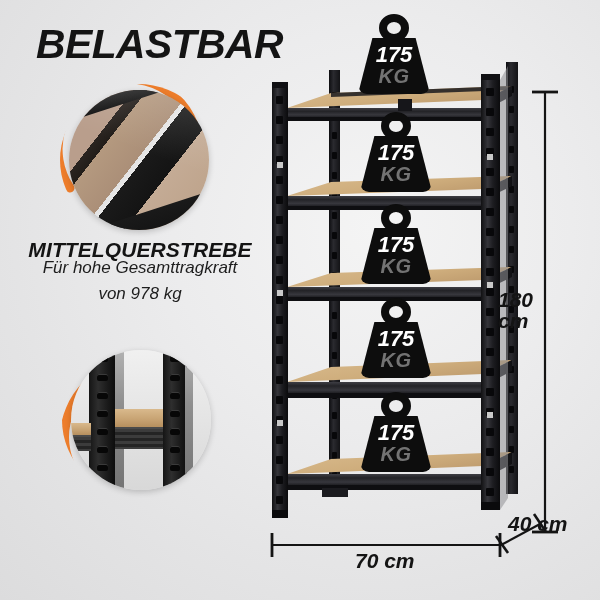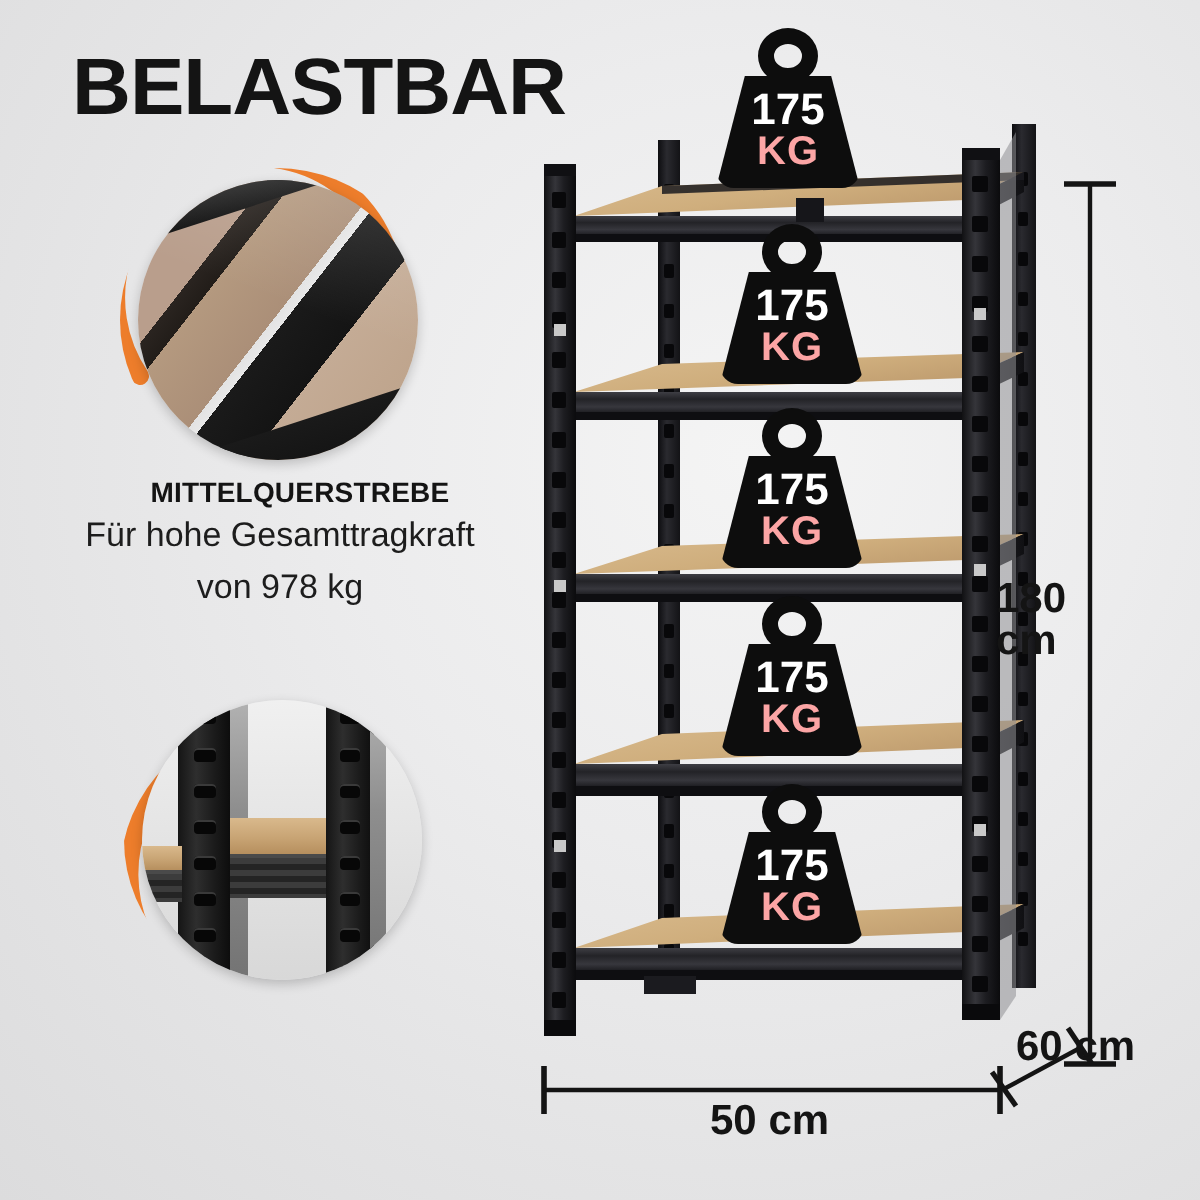--- a/index.html
+++ b/index.html
@@ -6,34 +6,35 @@
   body{
     width:600px;height:600px;overflow:hidden;
     font-family:"Liberation Sans", sans-serif;
     background:#e9e9e9;
   }
   #stage{
     position:relative;width:600px;height:600px;
     background:
       radial-gradient(circle at 62% 38%, #f4f4f4 0%, #ececed 38%, #e4e4e5 68%, #dcdcdd 100%);
     overflow:hidden;
+    font-style:italic;
   }
 
   
   .headline{
     position:absolute;left:36px;top:24px;
     font-size:40px;font-weight:bold;letter-spacing:-0.5px;
     color:#141414;line-height:1;
     font-family:"Liberation Sans", sans-serif;
     transform:scaleX(1.02);transform-origin:left center;
   }
 
   .feature-title{
-    position:absolute;text-align:center;width:260px;left:20px;
-    font-size:14px;font-weight:bold;color:#141414;letter-spacing:0.1px;
+    position:absolute;text-align:center;width:260px;left:10px;
+    font-size:21px;font-weight:bold;color:#141414;letter-spacing:0.1px;
   }
   .feature-sub{
     position:absolute;text-align:center;width:270px;left:5px;
     font-size:17px;color:#1d1d1d;line-height:1.16;
   }
 
   
   .circle-wrap{position:absolute;}
   .circle-arc{
     position:absolute;left:0;top:0;width:100%;height:100%;
@@ -111,21 +112,21 @@
     position:relative;margin-top:-4px;height:56px;
     background:#0d0d0d;
     clip-path:polygon(20% 0%, 80% 0%, 100% 100%, 0% 100%);
     border-radius:0 0 9px 9px;
     display:flex;flex-direction:column;align-items:center;justify-content:center;
   }
   .weight .n{
     color:#fff;font-size:22px;font-weight:bold;line-height:0.95;letter-spacing:0px;
   }
   .weight .u{
-    color:#fca5a5;font-size:20px;font-weight:bold;line-height:1.05;letter-spacing:0.5px;
+    color:#737373;font-size:20px;font-weight:bold;line-height:1.05;letter-spacing:0.5px;
   }
 
   
   .dim-label{position:absolute;font-size:21px;font-weight:bold;color:#141414;}
   .dim-label.stacked{line-height:0.98;text-align:left;}
 </style>
 </head>
 <body>
 
 <div id="stage">
@@ -434,17 +435,17 @@
       <line x1="496" y1="536" x2="508" y2="553" stroke="#141414" stroke-width="2.6"></line>
       <line x1="534" y1="514" x2="546" y2="532" stroke="#141414" stroke-width="2.6"></line>
     </g>
   </svg>
 
   <div class="dim-label stacked" style="left:498px;top:290px;">
     <div>180</div>
     <div>cm</div>
   </div>
 
-  <div class="dim-label" style="left:355px;top:549px;">50 cm</div>
-
-  <div class="dim-label" style="left:508px;top:512px;">60 cm</div>
+  <div class="dim-label" style="left:355px;top:549px;">70 cm</div>
+
+  <div class="dim-label" style="left:508px;top:512px;">40 cm</div>
 
 </div>
 
 </body></html>

